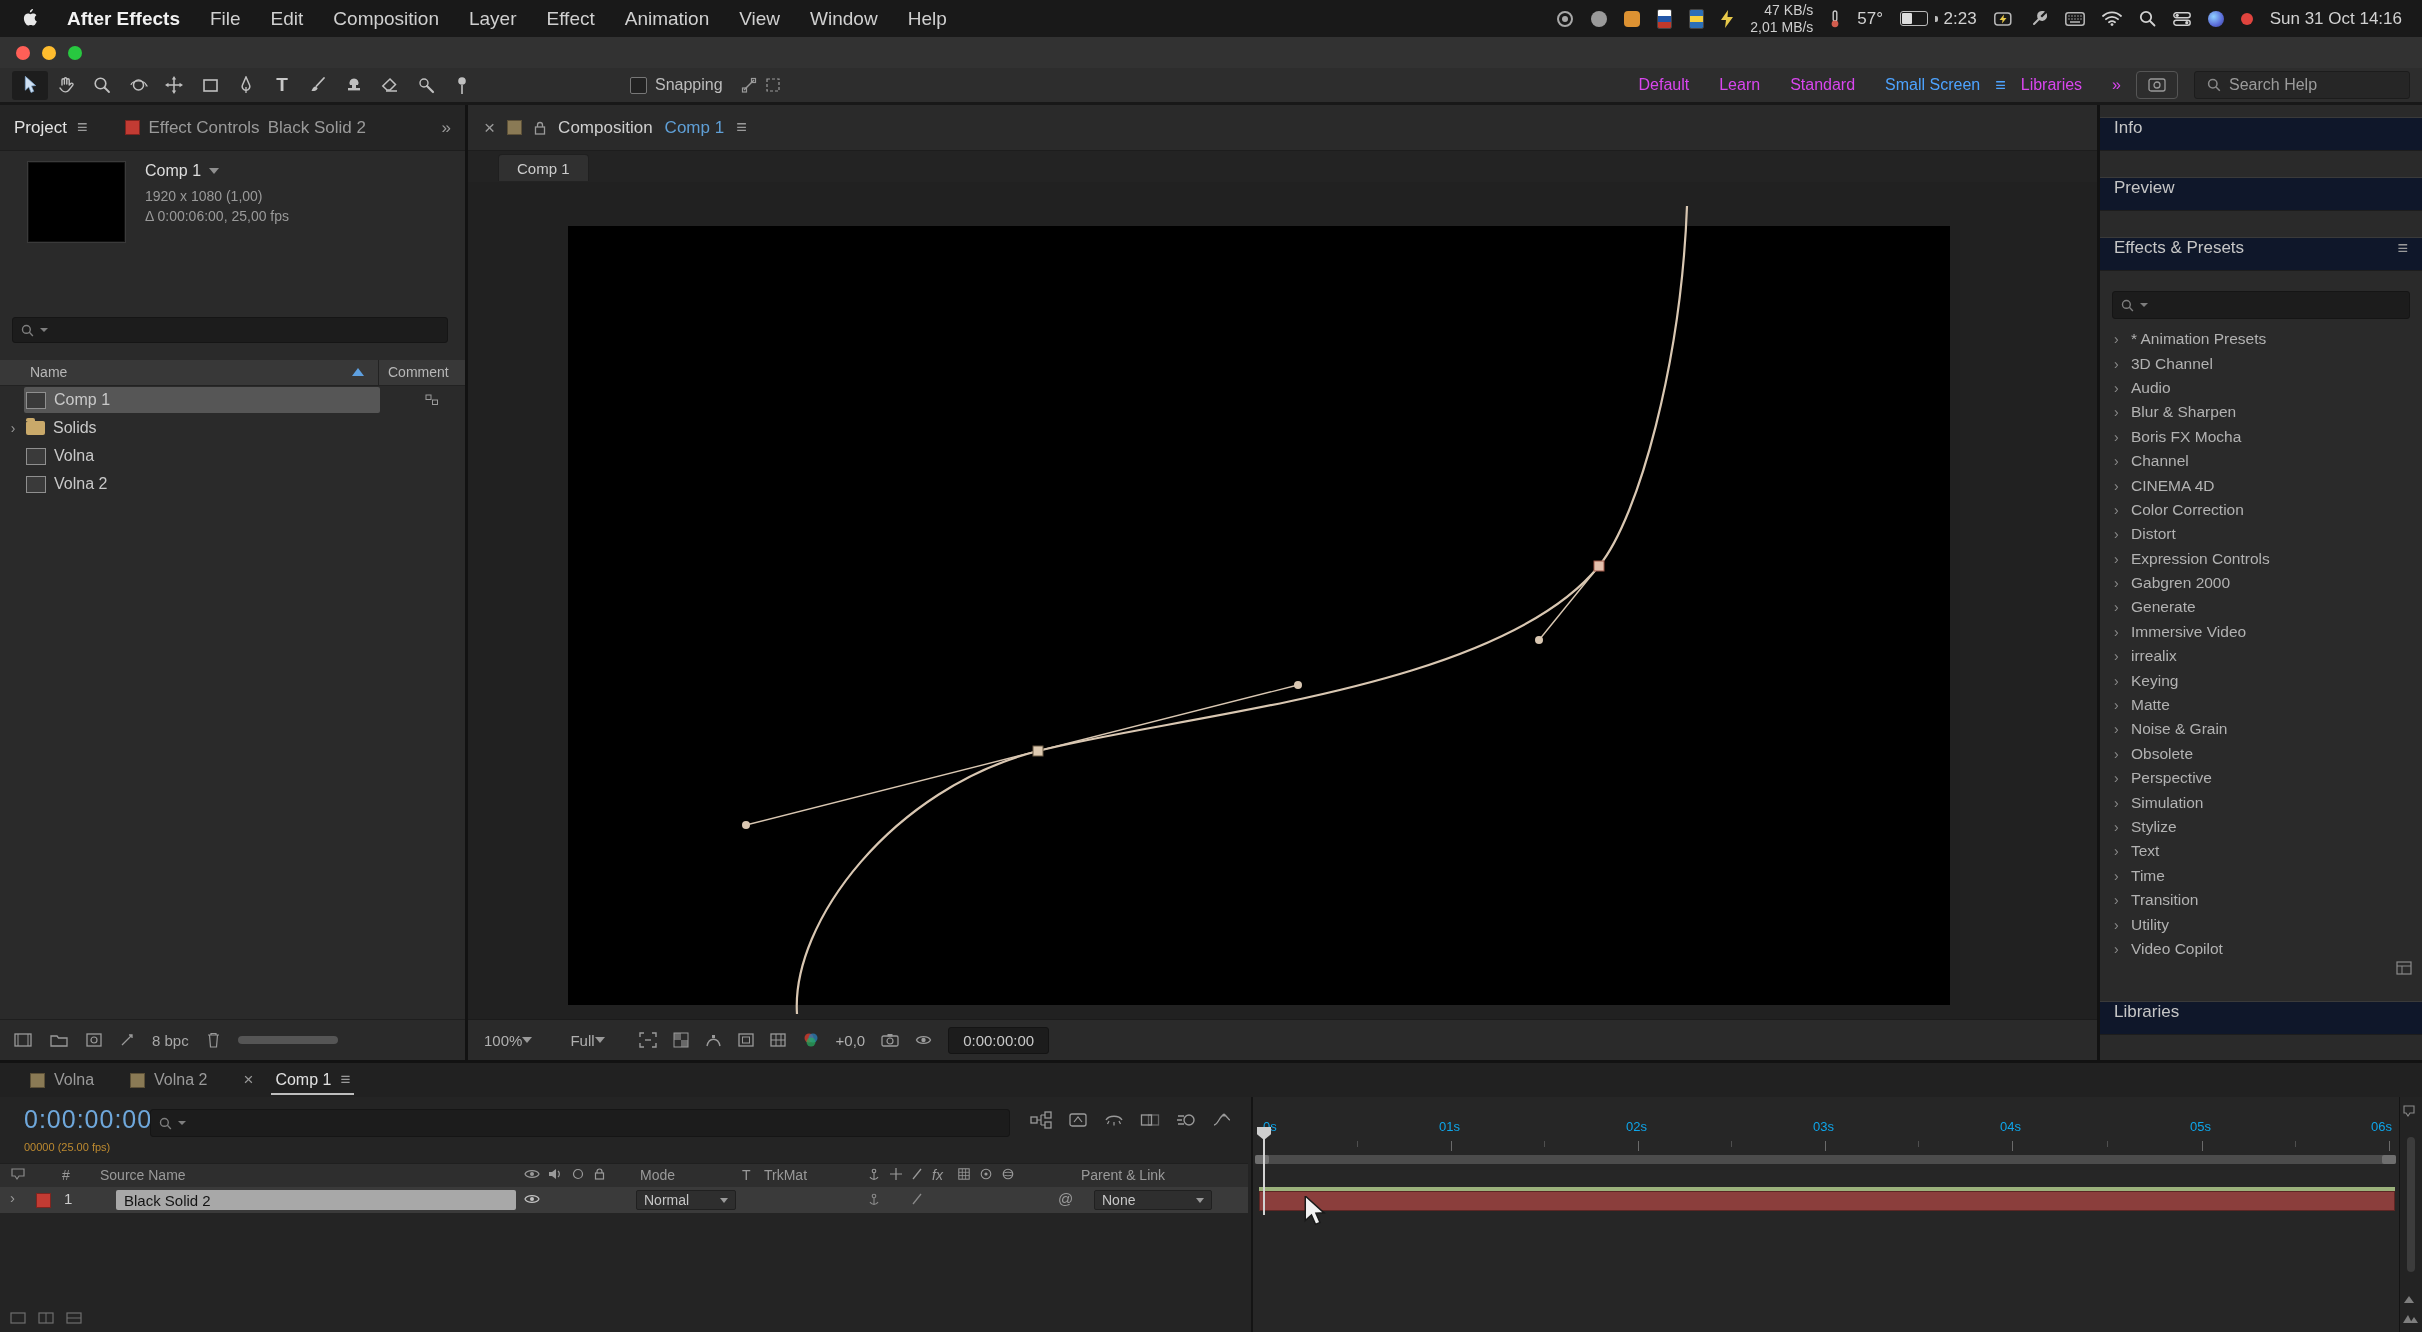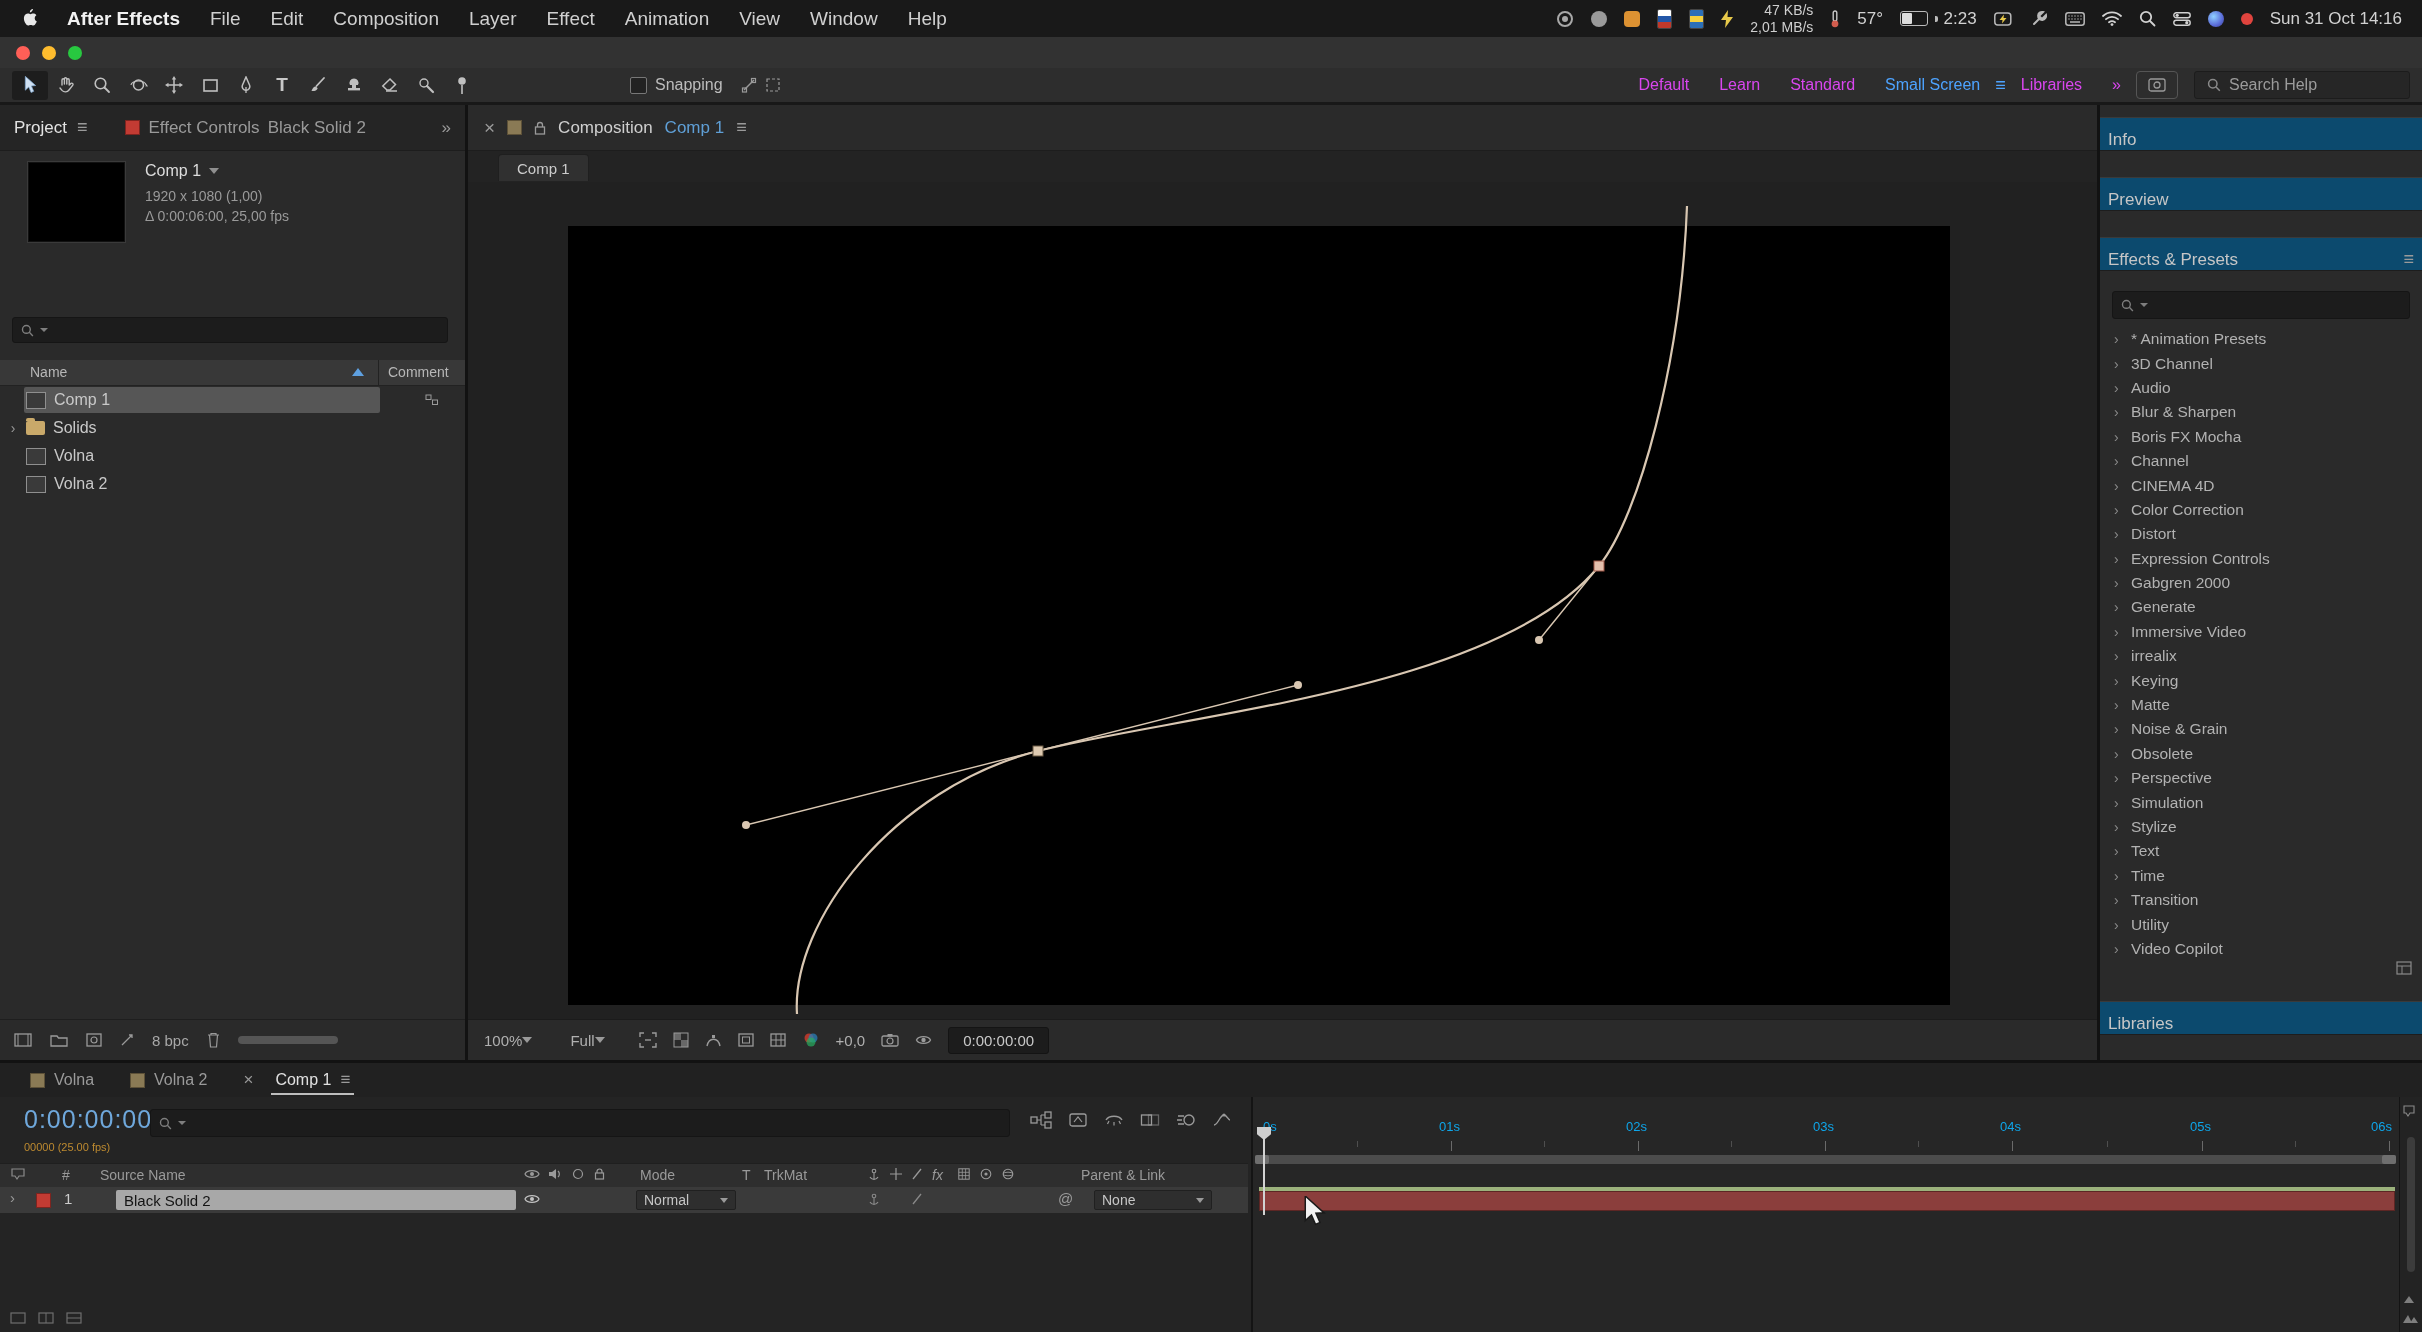--- a/index.html
+++ b/index.html
@@ -83,21 +83,21 @@
   .ctab{position:absolute;left:30px;top:4px;height:26px;background:#303030;border:1px solid #1f1f1f;border-bottom:none;border-radius:4px 4px 0 0;display:flex;align-items:center;padding:0 18px;font-size:15px;color:#cccccc}
   .viewer{position:absolute;left:0;top:77px;right:0;bottom:40px;background:#212121;overflow:hidden}
   .viewport{position:absolute;left:100px;top:44px;width:1382px;height:779px;background:#000}
   .cbottom{position:absolute;left:0;bottom:0;right:0;height:40px;background:#2a2a2a;border-top:1px solid #1b1b1b;display:flex;align-items:center;gap:16px;padding:0 16px;font-size:15px;color:#b0b0b0}
   .dd{display:flex;align-items:center;}
   .caret{width:0;height:0;border-left:5px solid transparent;border-right:5px solid transparent;border-top:6px solid #9a9a9a}
   .tc-chip{background:#1c1c1c;border:1px solid #141414;border-radius:3px;padding:4px 14px;color:#c9c9c9;font-size:15px}
 
   
   .fx-panel{width:322px}
-  .fxbar{position:absolute;left:0;right:0;height:34px;background:#0c4a6e;border-top:1px solid #3a3a3a;border-bottom:1px solid #1d1d1d;display:flex;align-items:flex-end;padding:0 8px;font-size:17px;color:#c6c6c6;box-sizing:border-box}
+  .fxbar{position:absolute;left:0;right:0;height:34px;background:#0f172a;border-top:1px solid #3a3a3a;border-bottom:1px solid #1d1d1d;display:flex;align-items:flex-start;padding:0 14px;font-size:17px;color:#c6c6c6;box-sizing:border-box}
   .fxsearch{position:absolute;left:12px;top:186px;width:298px;height:28px;background:#1c1c1c;border:1px solid #151515;border-radius:3px;display:flex;align-items:center;gap:6px;padding:0 8px;box-sizing:border-box}
   .fxlist{position:absolute;left:0;top:222px;right:0}
   .fxitem{height:24.4px;display:flex;align-items:center;padding-left:14px;font-size:15.5px;color:#b2b2b2}
   .fxitem .chev{color:#8a8a8a;width:17px;font-size:14px}
 
   
   .timeline{position:absolute;left:0;top:1060px;right:0;bottom:0;background:#242424;border-top:3px solid #121212;box-sizing:border-box}
   .ttabs{position:absolute;left:0;top:0;right:0;height:34px;background:#212121;display:flex;align-items:center;padding-left:30px;gap:36px;font-size:16px;color:#9a9a9a}
   .ttab{display:flex;align-items:center;gap:9px;position:relative;height:100%}
   .ttab.active{color:#e0e0e0}

